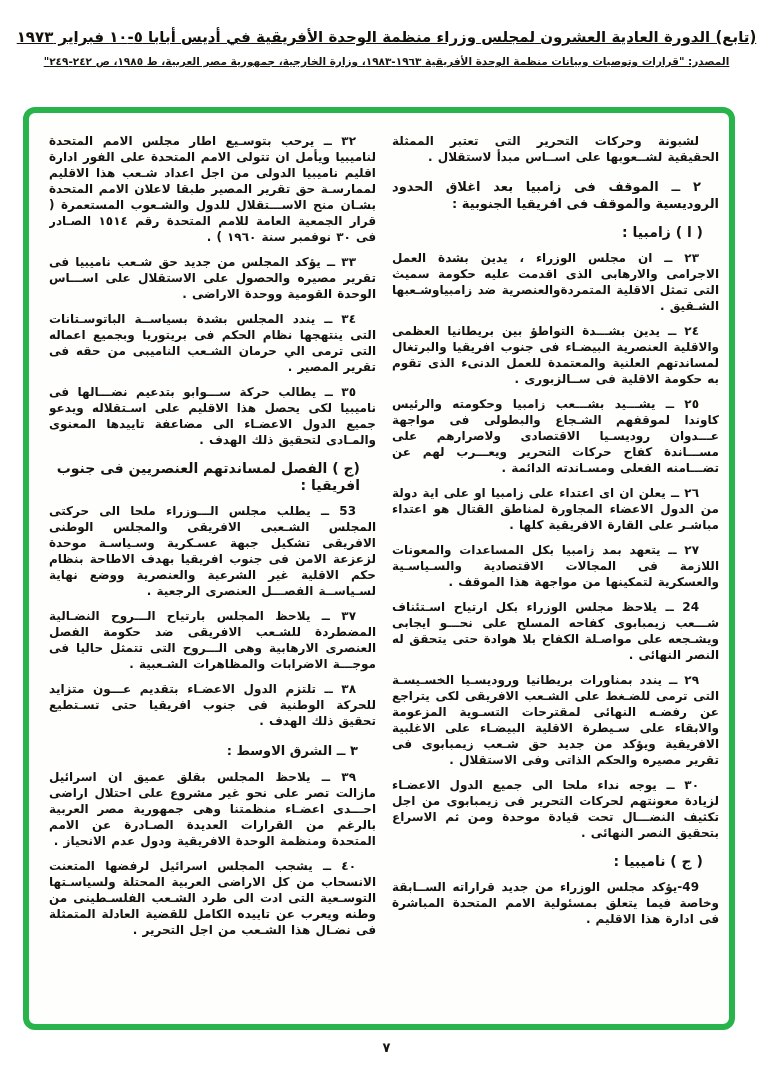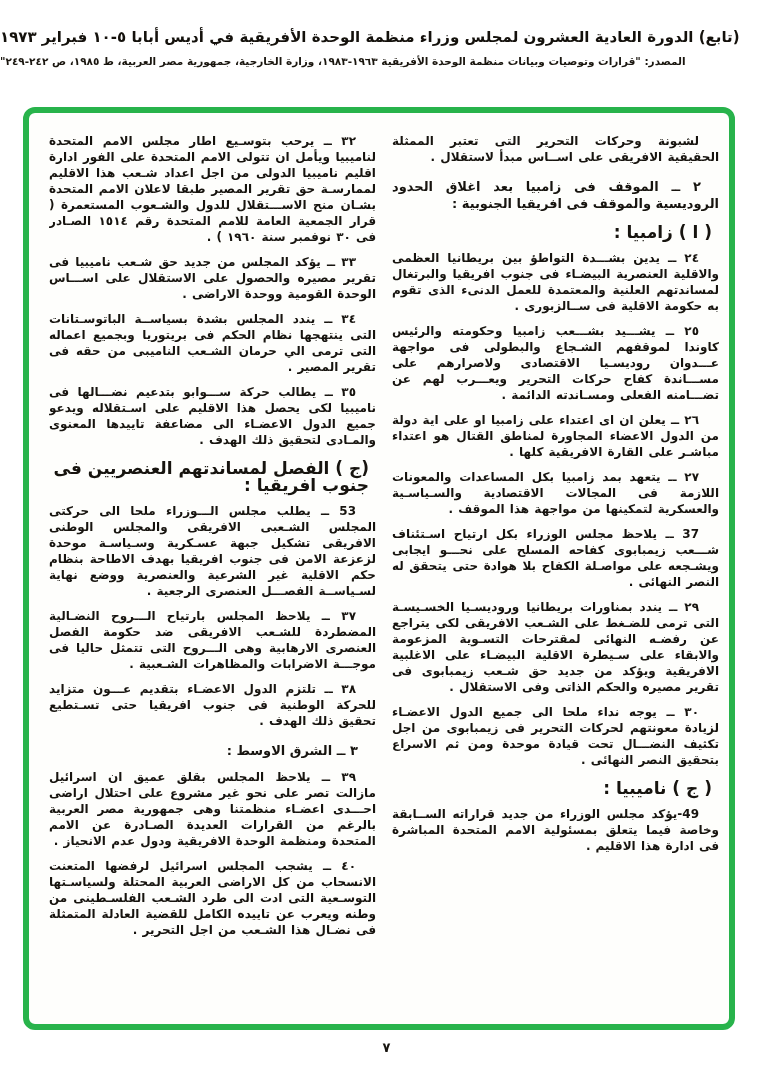--- a/index.html
+++ b/index.html
@@ -13,22 +13,23 @@
     position: relative;
     font-family: "DejaVu Sans", sans-serif;
     color: #17140f;
     overflow: hidden;
   }
   .page-header {
     position: absolute;
     top: 28px;
     left: 0;
     right: 0;
-    text-align: left;
+    text-align: center;
     direction: rtl;
+    text-decoration: underline;
   }
   .session-title {
     font-size: 15px;
     font-weight: bold;
     letter-spacing: 0;
     color: #14110c;
   }
   .source-citation {
     margin-top: 9px;
     font-size: 10.5px;
@@ -71,25 +72,25 @@
   }
   .heading {
     font-size: 13px;
     line-height: 17px;
     font-weight: bold;
     text-align: justify;
     text-indent: 18px;
     margin: 13px 0 10px 0;
   }
   .subheading {
-    font-size: 17px;
+    font-size: 14px;
     line-height: 17px;
     font-weight: bold;
     text-indent: 0;
-    margin: 12px 7px 9px 0;
+    margin: 12px 16px 9px 0;
   }
   .page-number {
     position: absolute;
     top: 1040px;
     left: 0;
     right: 0;
     text-align: center;
     font-size: 13px;
     font-weight: bold;
     color: #17140f;
@@ -99,28 +100,29 @@
 <body>
 
 <div class="page-header">
   <div class="session-title">(تابع) الدورة العادية العشرون لمجلس وزراء منظمة الوحدة الأفريقية في أديس أبابا ٥-١٠ فبراير ١٩٧٣</div>
   <div class="source-citation">المصدر: "قرارات وتوصيات وبيانات منظمة الوحدة الأفريقية ١٩٦٣-١٩٨٣، وزارة الخارجية، جمهورية مصر العربية، ط ١٩٨٥، ص ٢٤٢-٢٤٩"</div>
 </div>
 
 <div class="content-box" style="border-color: rgb(40, 179, 75); background: rgb(254, 254, 252);">
   <div class="columns">
     <div class="column">
-        <div class="para">لشبونة وحركات التحرير التى تعتبر الممثلة الحقيقية الافريقى على اســاس مبدأ لاستقلال .</div>
+        <div class="para">لشبونة وحركات التحرير التى تعتبر الممثلة الحقيقية لشــعوبها على اســاس مبدأ لاستقلال .</div>
         <div class="heading">٢ ــ الموقف فى زامبيا بعد اغلاق الحدود الروديسية والموقف فى افريقيا الجنوبية :</div>
         <div class="subheading">( ا ) زامبيا :</div>
+        <div class="para">٢٣ ــ ان مجلس الوزراء ، يدين بشدة العمل الاجرامى والارهابى الذى اقدمت عليه حكومة سميث التى تمثل الاقلية المتمردةوالعنصرية ضد زامبياوشـعبها الشـقيق .</div>
         <div class="para">٢٤ ــ يدين بشـــدة التواطؤ بين بريطانيا العظمى والاقلية العنصرية البيضـاء فى جنوب افريقيا والبرتغال لمساندتهم العلنية والمعتمدة للعمل الدنىء الذى تقوم به حكومة الاقلية فى ســالزبورى .</div>
         <div class="para">٢٥ ــ يشـــيد بشـــعب زامبيا وحكومته والرئيس كاوندا لموقفهم الشـجاع والبطولى فى مواجهة عـــدوان روديسـيا الاقتصادى ولاصرارهم على مســـاندة كفاح حركات التحرير ويعـــرب لهم عن تضـــامنه الفعلى ومسـاندته الدائمة .</div>
         <div class="para">٢٦ ــ يعلن ان اى اعتداء على زامبيا او على اية دولة من الدول الاعضاء المجاورة لمناطق القتال هو اعتداء مباشـر على القارة الافريقية كلها .</div>
         <div class="para">٢٧ ــ يتعهد بمد زامبيا بكل المساعدات والمعونات اللازمة فى المجالات الاقتصادية والسـياسـية والعسكرية لتمكينها من مواجهة هذا الموقف .</div>
-        <div class="para">37 ــ يلاحظ مجلس الوزراء بكل ارتياح اسـتئناف شـــعب زيمبابوى كفاحه المسلح على نحـــو ايجابى ويشـجعه على مواصـلة الكفاح بلا هوادة حتى يتحقق له النصر النهائى .</div>
+        <div class="para">24 ــ يلاحظ مجلس الوزراء بكل ارتياح اسـتئناف شـــعب زيمبابوى كفاحه المسلح على نحـــو ايجابى ويشـجعه على مواصـلة الكفاح بلا هوادة حتى يتحقق له النصر النهائى .</div>
         <div class="para">٢٩ ــ يندد بمناورات بريطانيا وروديسـيا الخسـيسـة التى ترمى للضـغط على الشـعب الافريقى لكى يتراجع عن رفضـه النهائى لمقترحات التسـوية المزعومة والابقاء على سـيطرة الاقلية البيضـاء على الاغلبية الافريقية ويؤكد من جديد حق شـعب زيمبابوى فى تقرير مصيره والحكم الذاتى وفى الاستقلال .</div>
         <div class="para">٣٠ ــ يوجه نداء ملحا الى جميع الدول الاعضـاء لزيادة معونتهم لحركات التحرير فى زيمبابوى من اجل تكثيف النضـــال تحت قيادة موحدة ومن ثم الاسراع بتحقيق النصر النهائى .</div>
         <div class="subheading">( ج ) ناميبيا :</div>
         <div class="para">49-يؤكد مجلس الوزراء من جديد قراراته الســابقة وخاصة فيما يتعلق بمسئولية الامم المتحدة المباشرة فى ادارة هذا الاقليم .</div>
       </div>
     <div class="column">
         <div class="para">٣٢ ــ يرحب بتوسـيع اطار مجلس الامم المتحدة لناميبيا ويأمل ان تتولى الامم المتحدة على الفور ادارة اقليم ناميبيا الدولى من اجل اعداد شـعب هذا الاقليم لممارسـة حق تقرير المصير طبقا لاعلان الامم المتحدة بشـان منح الاســـتقلال للدول والشـعوب المستعمرة ( قرار الجمعية العامة للامم المتحدة رقم ١٥١٤ الصـادر فى ٣٠ نوفمبر سنة ١٩٦٠ ) .</div>
         <div class="para">٣٣ ــ يؤكد المجلس من جديد حق شـعب ناميبيا فى تقرير مصيره والحصول على الاستقلال على اســـاس الوحدة القومية ووحدة الاراضى .</div>
         <div class="para">٣٤ ــ يندد المجلس بشدة بسياســة الباتوسـتانات التى ينتهجها نظام الحكم فى بريتوريا وبجميع اعماله التى ترمى الي حرمان الشـعب الناميبى من حقه فى تقرير المصير .</div>
         <div class="para">٣٥ ــ يطالب حركة ســـوابو بتدعيم نضـــالها فى ناميبيا لكى يحصل هذا الاقليم على اسـتقلاله ويدعو جميع الدول الاعضـاء الى مضاعفة تاييدها المعنوى والمـادى لتحقيق ذلك الهدف .</div>

